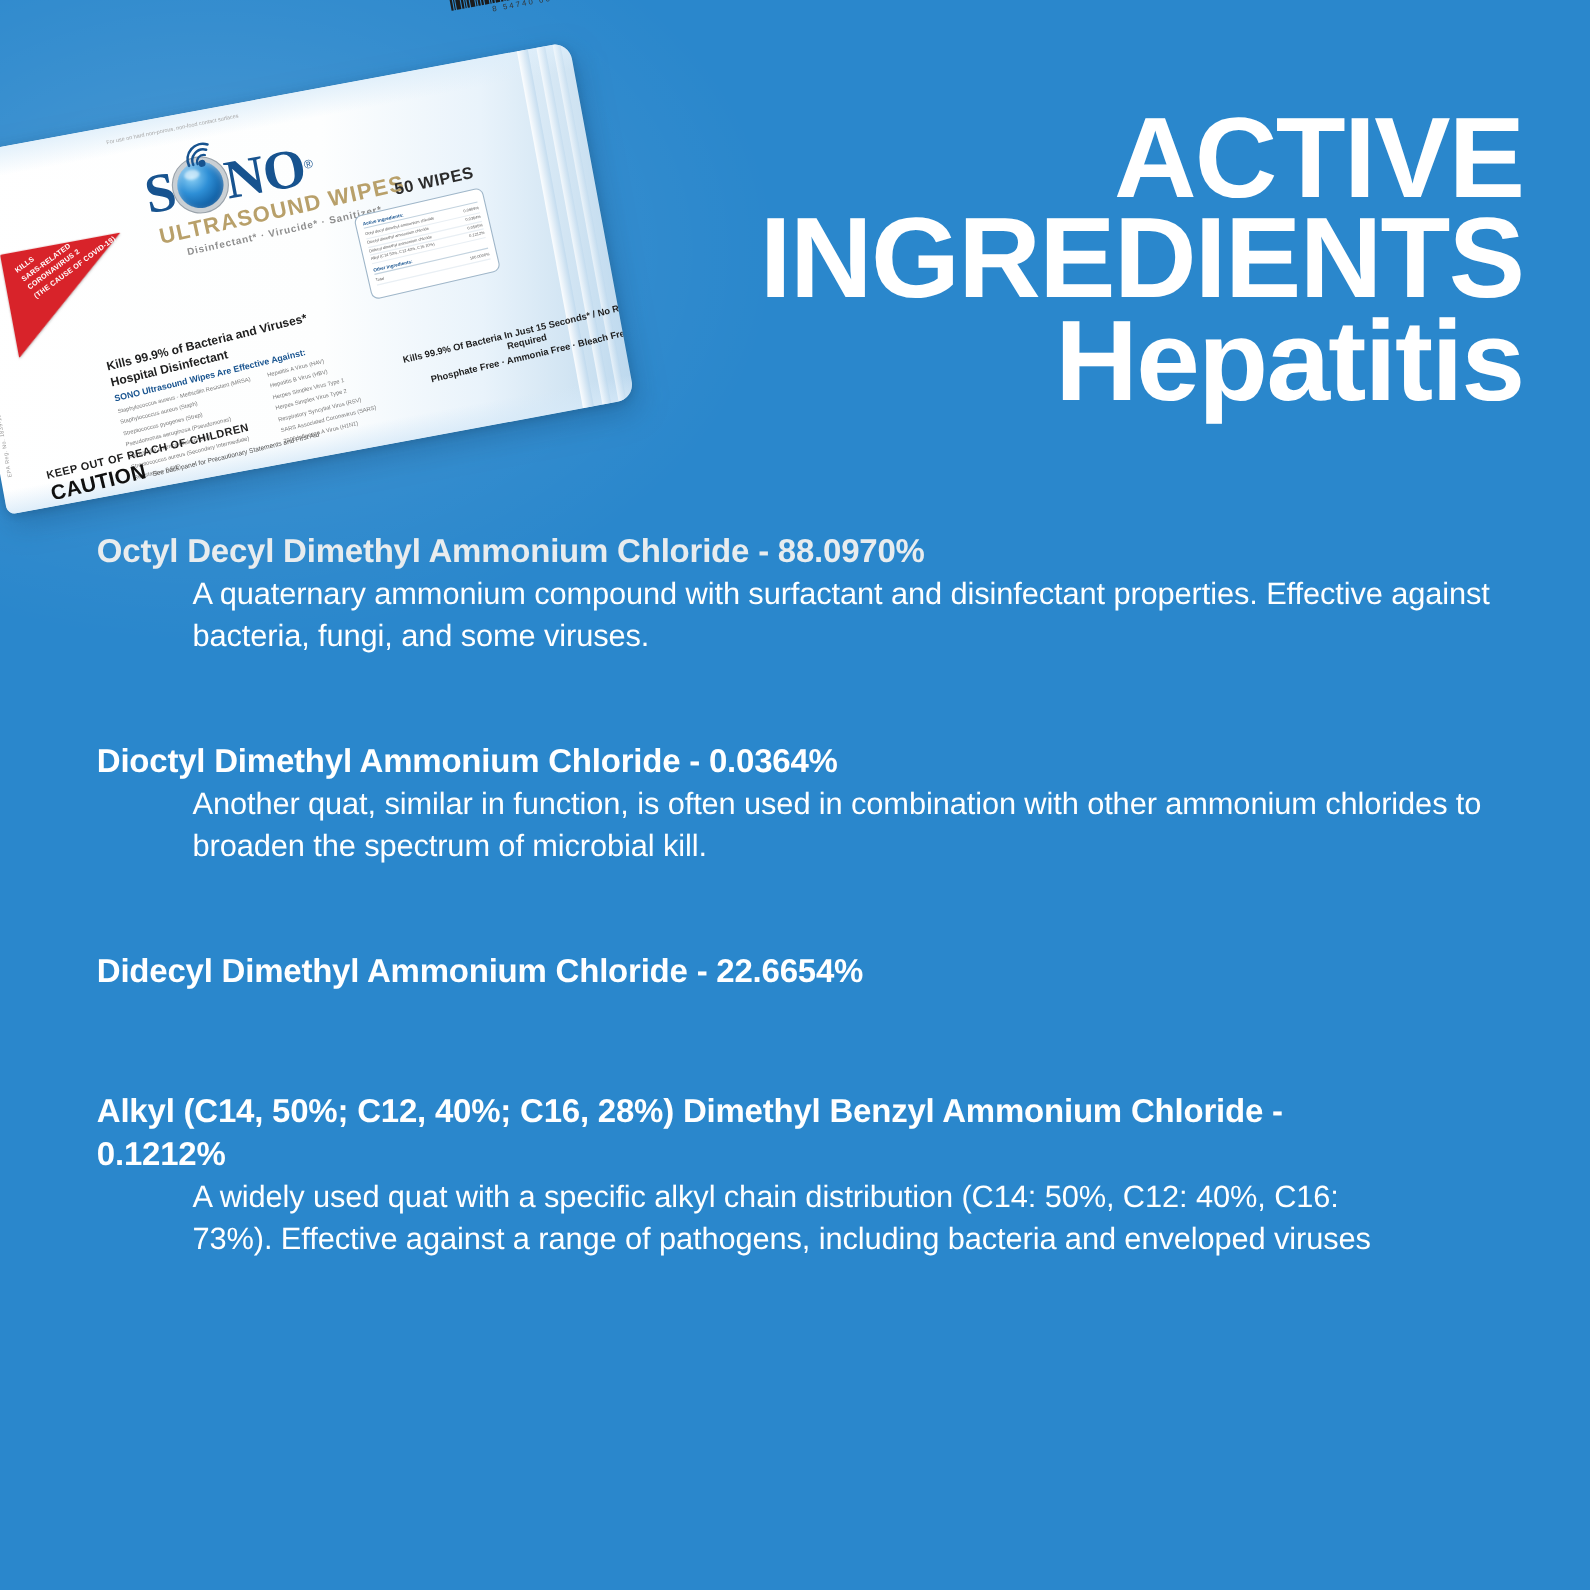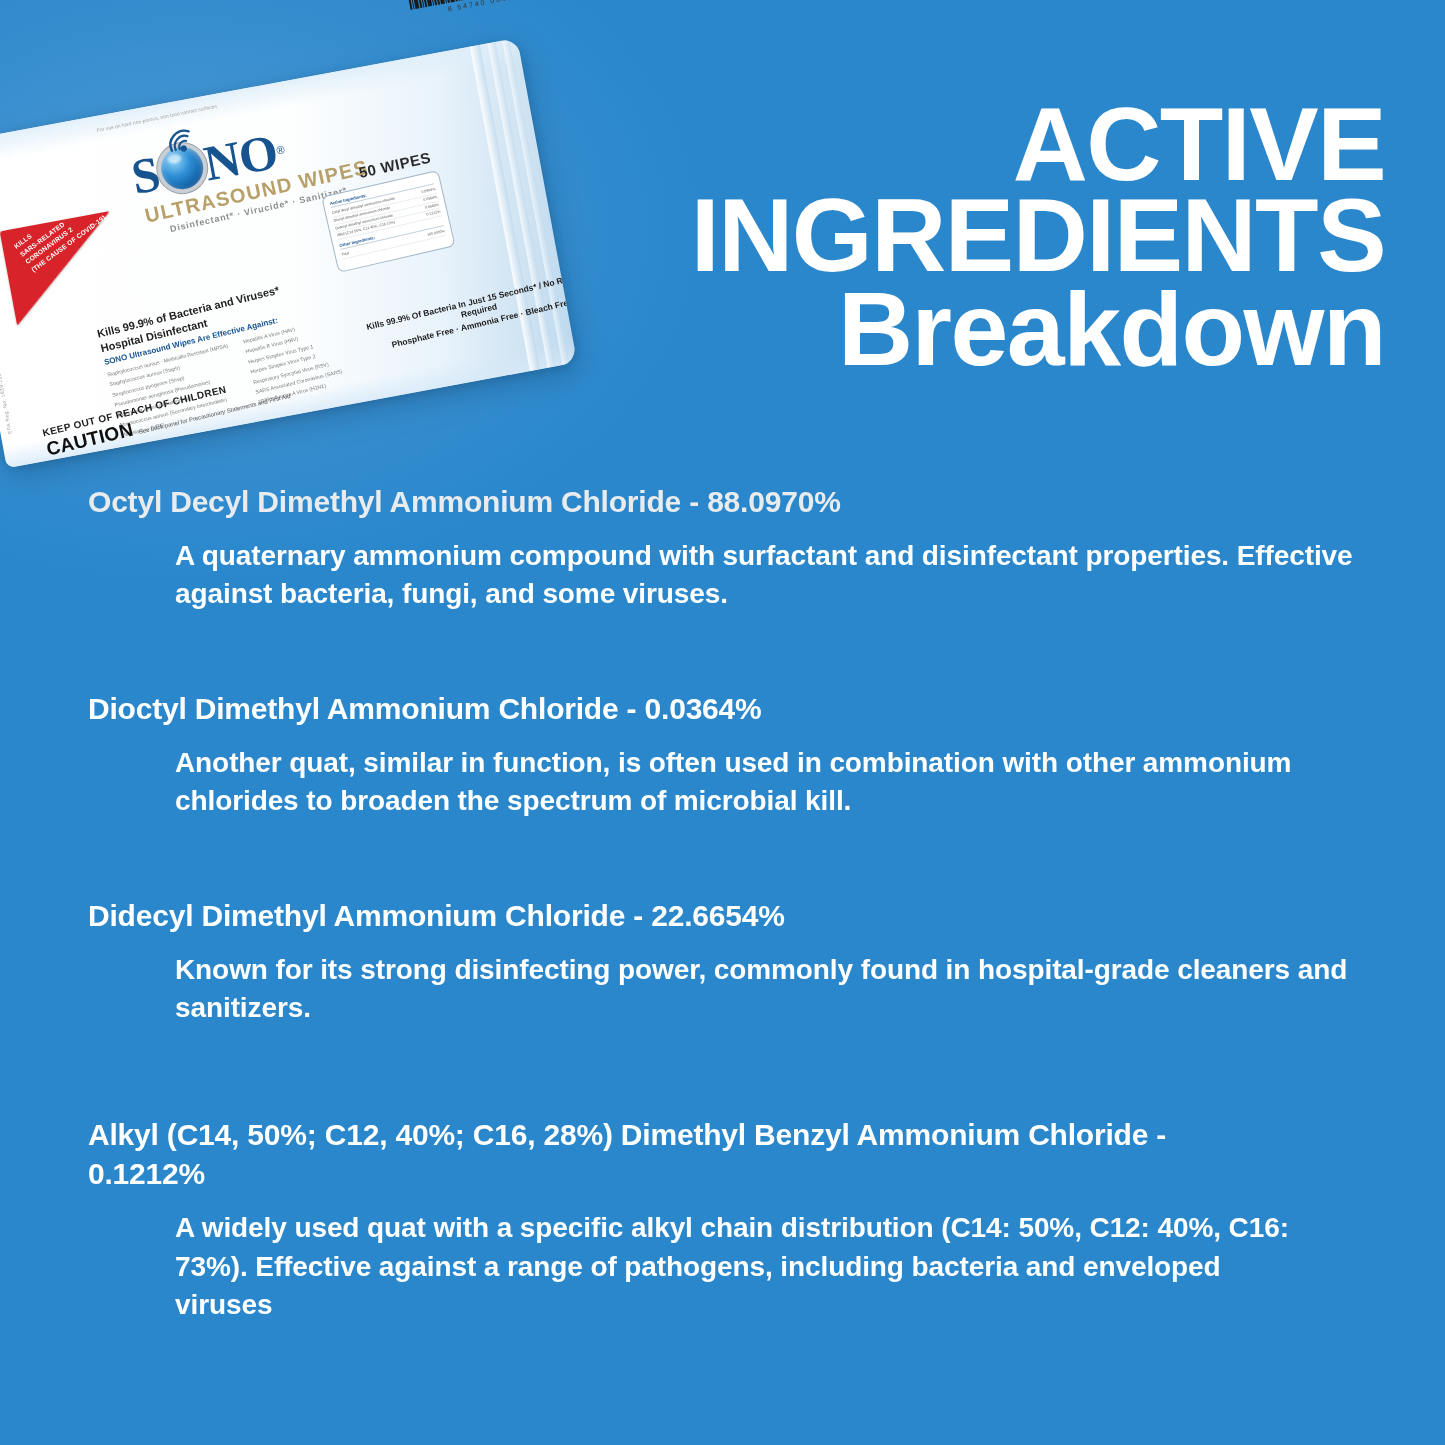--- a/index.html
+++ b/index.html
@@ -262,23 +262,22 @@
   .item-heading {
     font-size:30px;
     font-weight:bold;
     color:#ffffff;
     line-height:1.30;
     letter-spacing:-0.2px;
   }
   .item.first .item-heading { color:#e8ecee; }
   .item-desc {
     margin-left:87px;
-    margin-top:16px;
     font-size:28px;
-    font-weight:bold;
+    font-weight:normal;
     color:#ffffff;
     line-height:1.36;
     letter-spacing:-0.1px;
     max-width:1180px;
   }
   .sp-1 { height:46px; }
   .sp-2 { height:46px; }
   .sp-3 { height:58px; }
 </style>
 </head>
@@ -418,40 +417,39 @@
           </div>
         </div>
 
       </div>
     </div>
   </div>
 
   <div class="title-block">
     <span class="title-line1">ACTIVE</span>
     <span class="title-line2">INGREDIENTS</span>
-    <span class="title-line3">Breakdown</span>
+    <span class="title-line3">Hepatitis</span>
   </div>
 
   <div class="list">
 
     <div class="item first">
       <div class="item-heading">Octyl Decyl Dimethyl Ammonium Chloride - 88.0970%</div>
       <div class="item-desc">A quaternary ammonium compound with surfactant and disinfectant properties. Effective against bacteria, fungi, and some viruses.</div>
     </div>
     <div class="sp-1"></div>
 
     <div class="item">
       <div class="item-heading">Dioctyl Dimethyl Ammonium Chloride - 0.0364%</div>
       <div class="item-desc">Another quat, similar in function, is often used in combination with other ammonium chlorides to broaden the spectrum of microbial kill.</div>
     </div>
     <div class="sp-2"></div>
 
     <div class="item">
       <div class="item-heading">Didecyl Dimethyl Ammonium Chloride - 22.6654%</div>
-      <div class="item-desc">Known for its strong disinfecting power, commonly found in hospital-grade cleaners and sanitizers.</div>
     </div>
     <div class="sp-3"></div>
 
     <div class="item">
       <div class="item-heading" style="max-width:1190px">Alkyl (C14, 50%; C12, 40%; C16, 28%) Dimethyl Benzyl Ammonium Chloride - 0.1212%</div>
       <div class="item-desc" style="max-width:1120px">A widely used quat with a specific alkyl chain distribution (C14: 50%, C12: 40%, C16: 73%). Effective against a range of pathogens, including bacteria and enveloped viruses</div>
     </div>
 
   </div>
 

